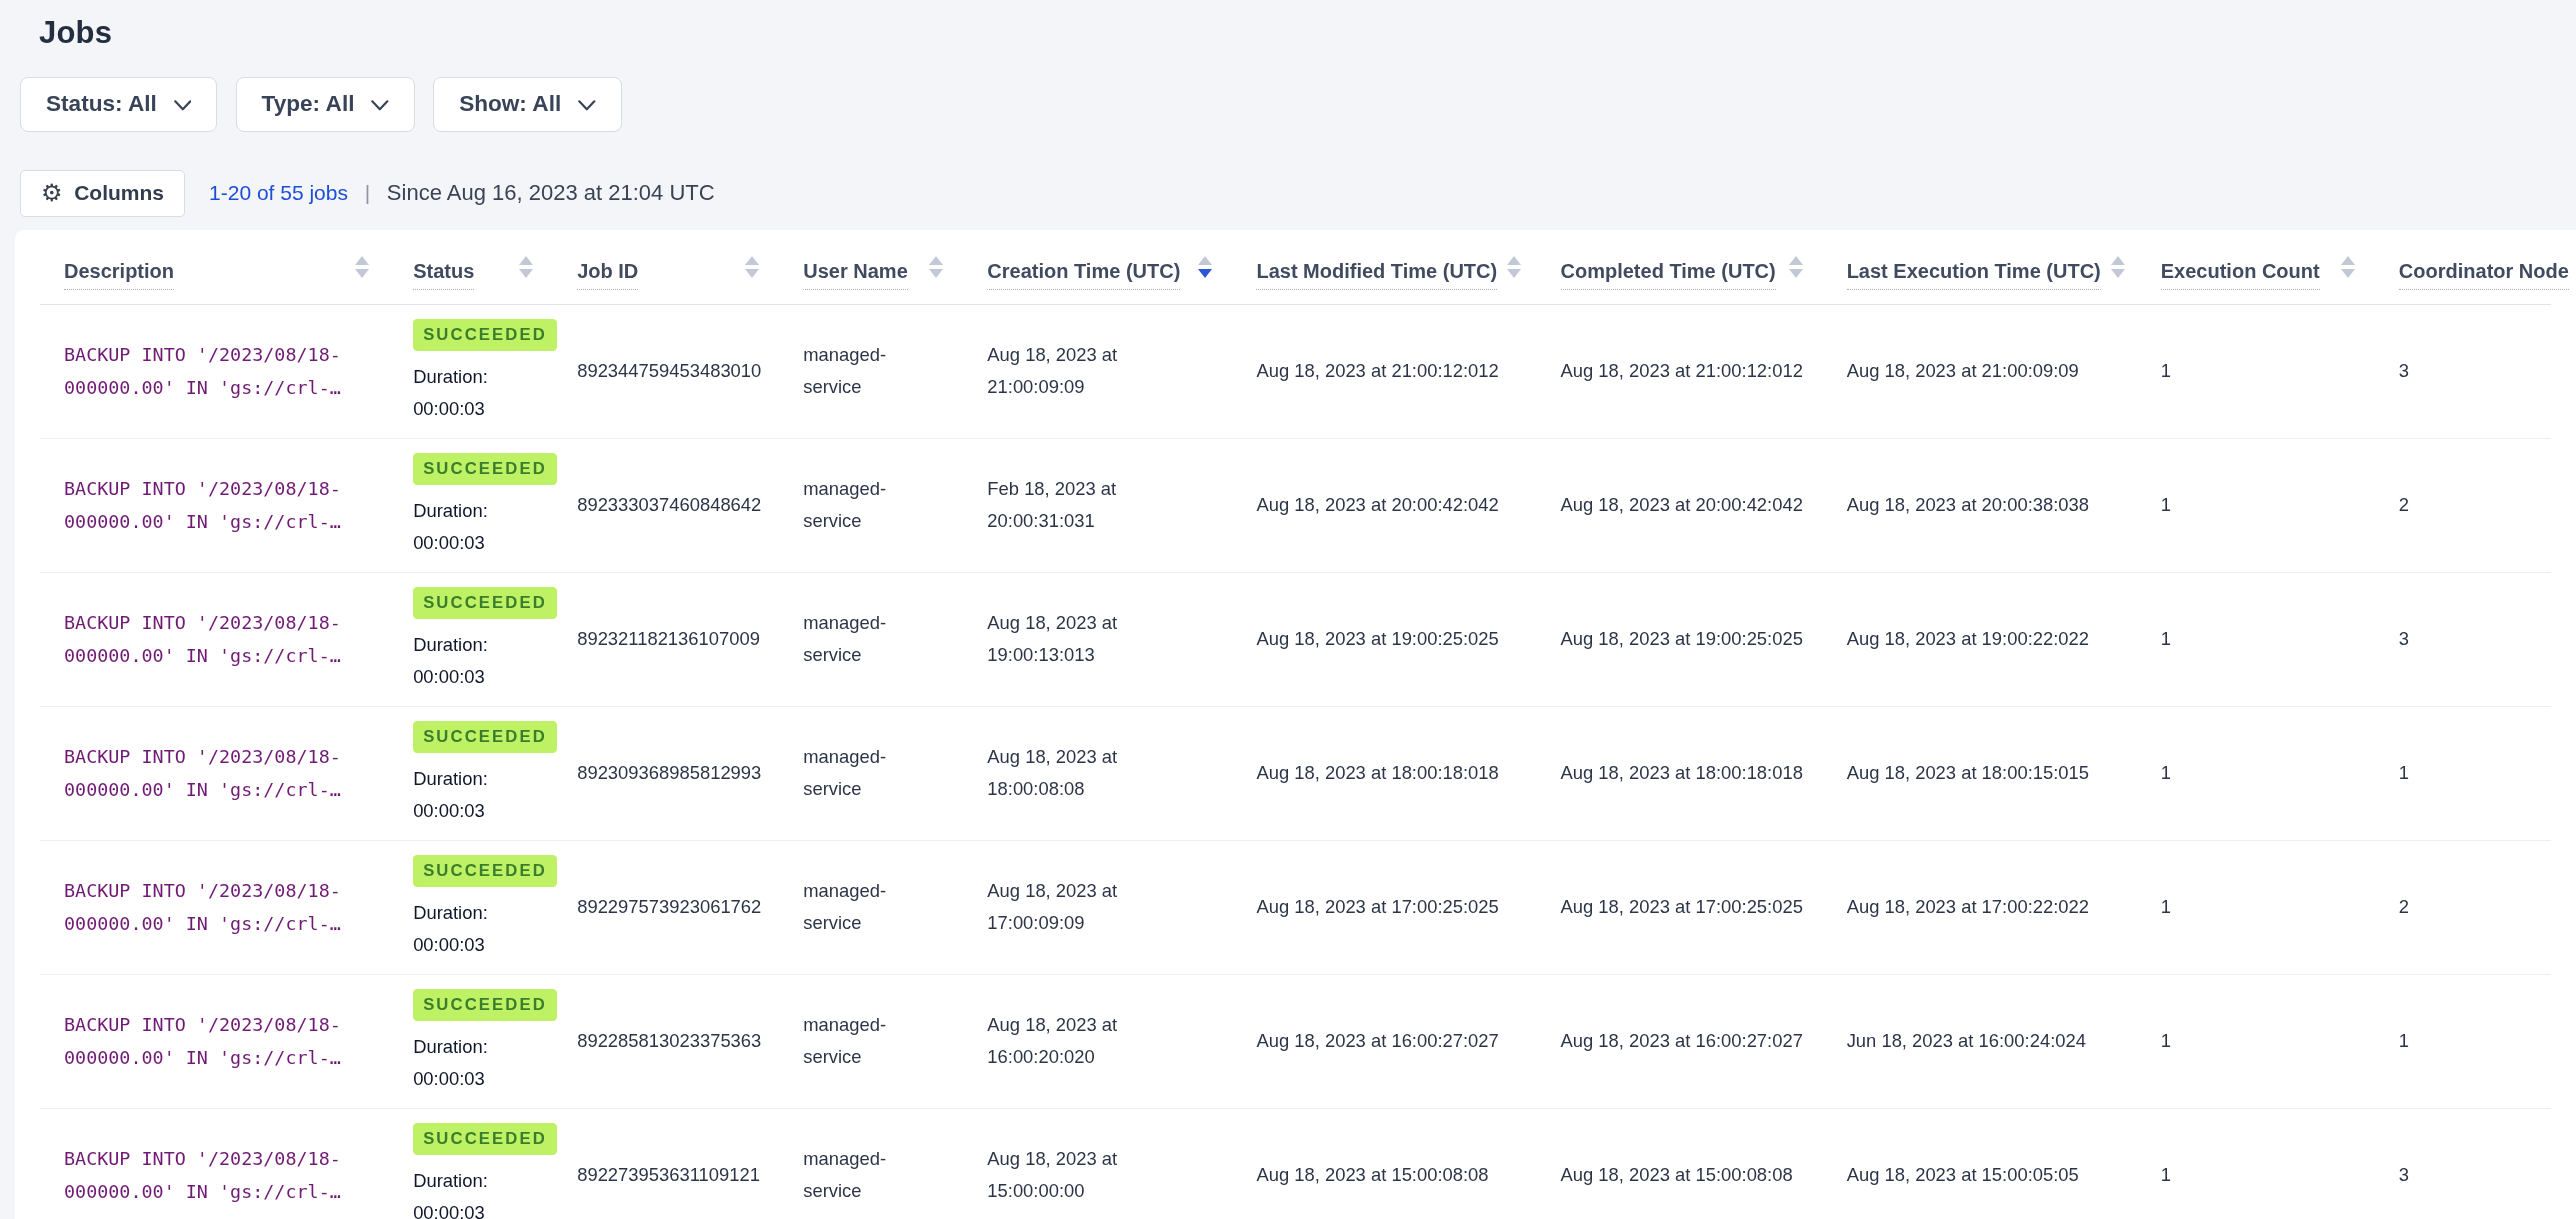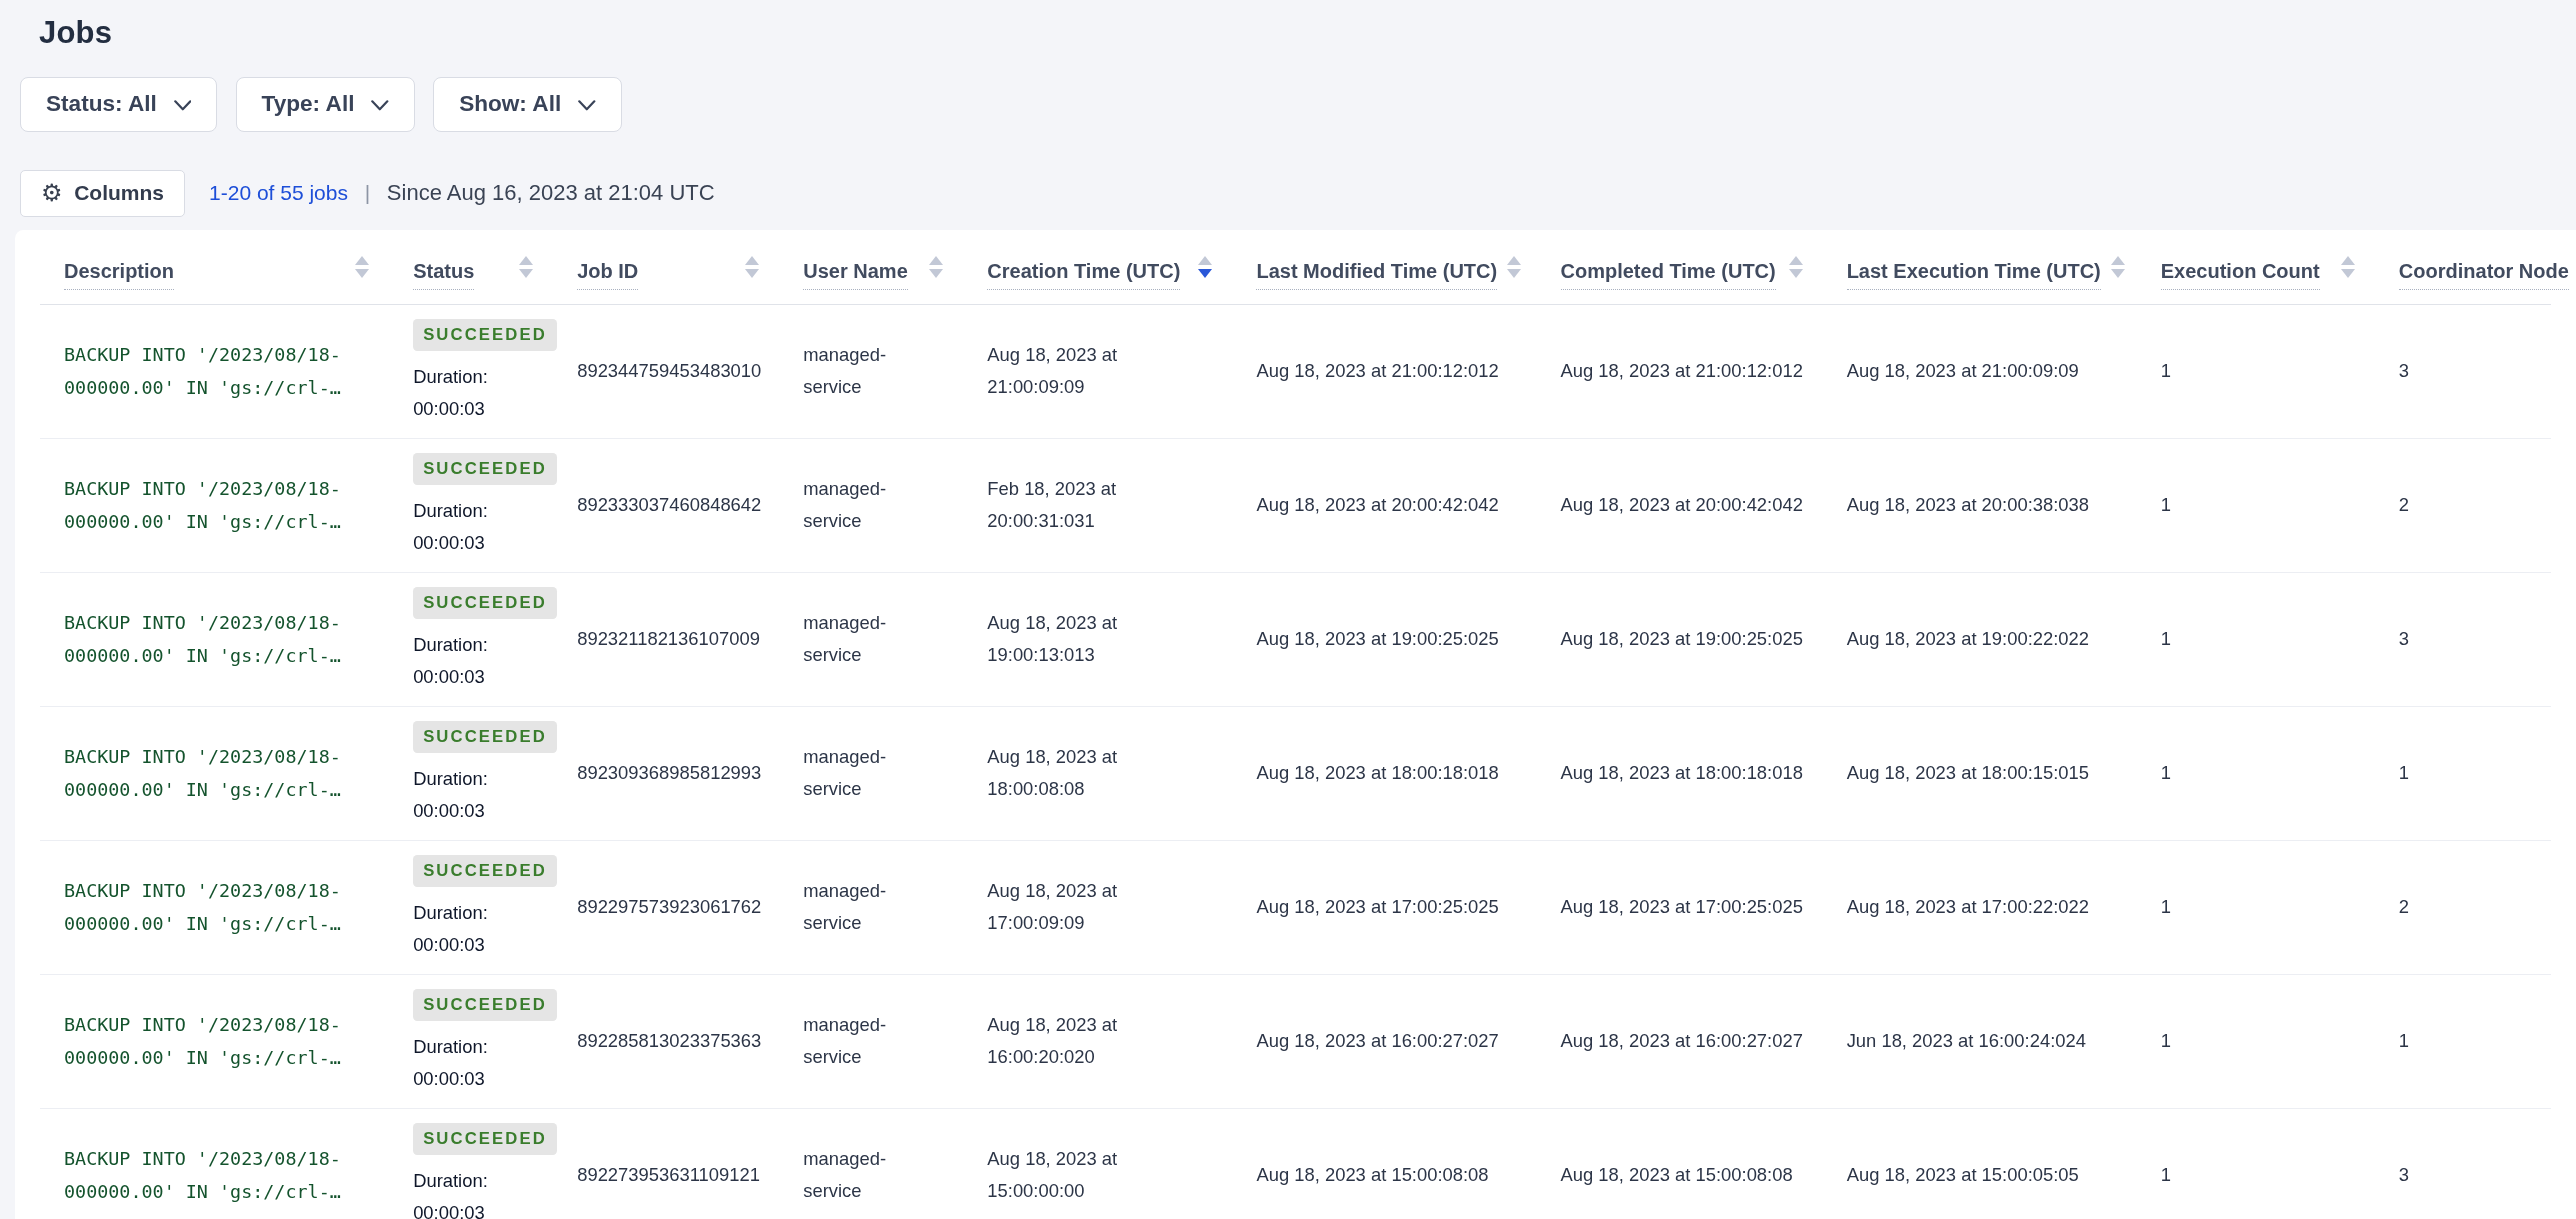--- a/index.html
+++ b/index.html
@@ -73,24 +73,24 @@
 
   tbody td {
     height:134px; vertical-align:middle;
     padding:0 16.7px 0 24px;
     border-bottom:1.7px solid #eceef3;
     font-size:18.4px; color:#2c3547; line-height:32px;
   }
   tbody tr:last-child td { border-bottom:none; }
   td.desc {
     font-family:"DejaVu Sans Mono", monospace;
-    font-size:18.4px; color:#14532d; line-height:33px; white-space:nowrap;
+    font-size:18.4px; color:#701a75; line-height:33px; white-space:nowrap;
   }
   .badge {
-    display:inline-block; background:#e5e5e5; color:#3a7d2d;
+    display:inline-block; background:#bef264; color:#3a7d2d;
     font-size:16.7px; font-weight:700; letter-spacing:2.1px;
     padding:6.7px 10px; border-radius:4.2px; line-height:1.1;
   }
   .duration { margin-top:10px; max-width:125px; color:#0f172a; }
   td.user     { padding-right:67px; }
   td.creation { padding-right:40px; }
 </style>
 </head>
 <body>
 

